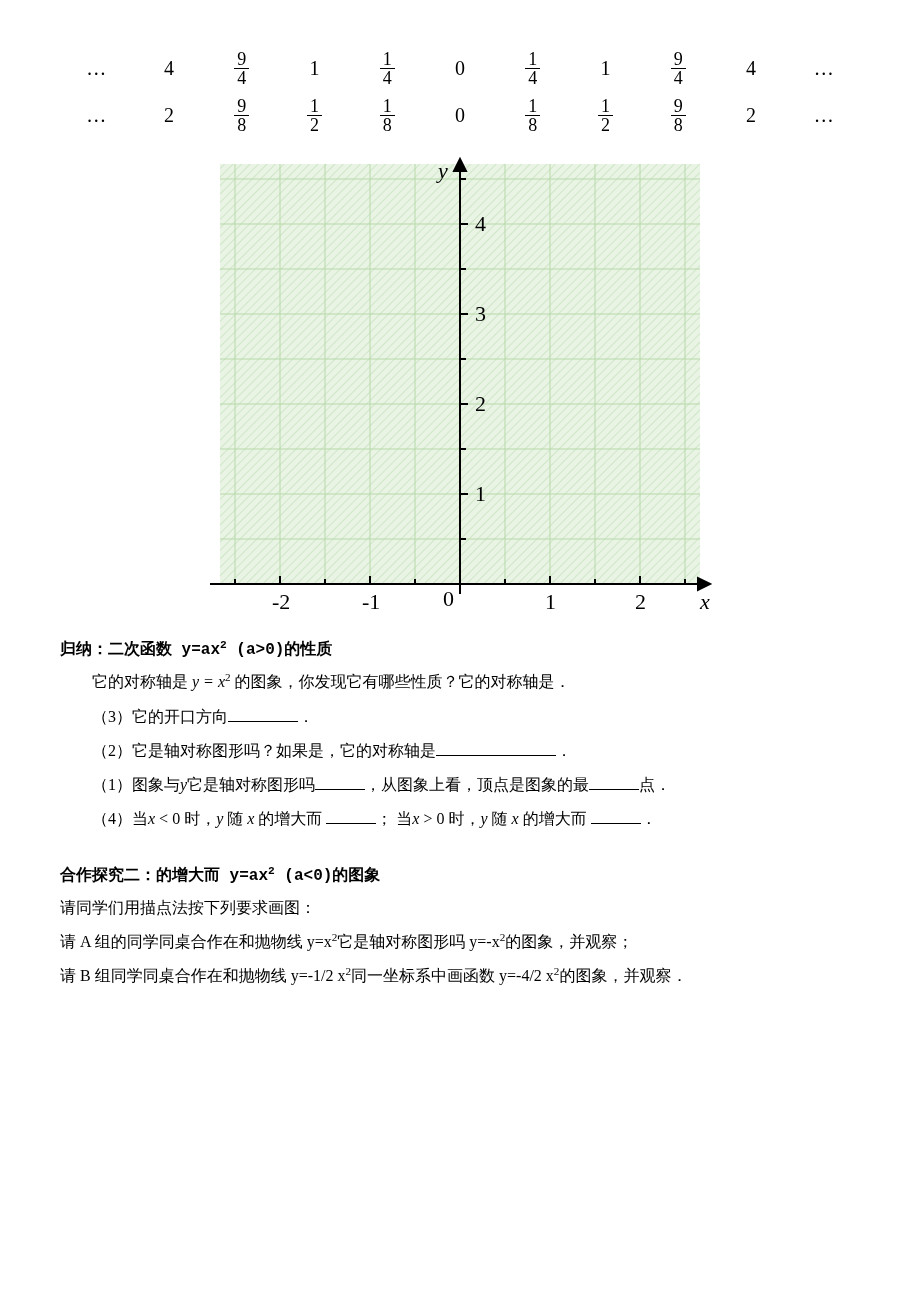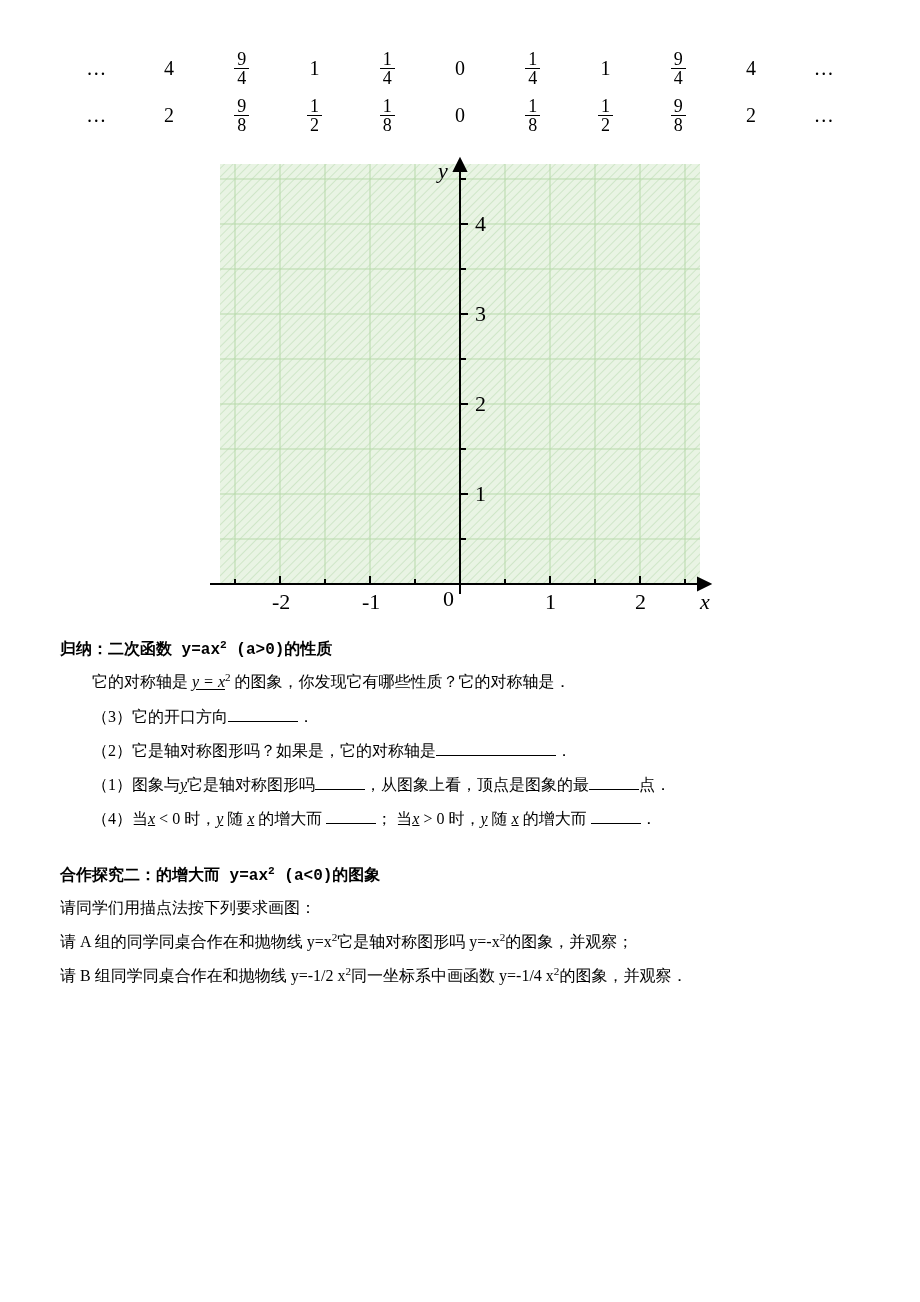--- a/index.html
+++ b/index.html
@@ -43,21 +43,21 @@
     font-weight: bold;
     font-family: Liberation Mono, monospace;
     margin: 10px 0 6px 0;
   }
   .body-text {
     font-family: "SimSun", serif;
     line-height: 2;
     margin: 2px 0;
     text-indent: 2em;
   }
-  .italic { font-style: italic; font-family: "Times New Roman", serif; text-decoration: underline; }
+  .italic { font-style: italic; font-family: "Times New Roman", serif; }
   .blank {
     display: inline-block;
     border-bottom: 1px solid #000;
     min-width: 70px;
     height: 1em;
     vertical-align: baseline;
   }
   .blank.short { min-width: 50px; }
   .blank.long  { min-width: 120px; }
   sup { font-size: 0.7em; }
@@ -246,17 +246,17 @@
   <span>合作探究二：的增大而 y=ax</span><sup>2</sup><span> (a&lt;0)的图象</span>
 </div>
 
 <p class="body-text" style="text-indent:0">请同学们用描点法按下列要求画图：</p>
 
 <p class="body-text" style="text-indent:0">
   <span>请 A 组的同学同桌合作在和抛物线 y=x</span><sup>2</sup><span>它是轴对称图形吗 y=-x</span><sup>2</sup><span>的图象，并观察；</span>
 </p>
 
 <p class="body-text" style="text-indent:0">
-  <span>请 B 组同学同桌合作在和抛物线 y=-1/2 x</span><sup>2</sup><span>同一坐标系中画函数 y=-1/4 x</span><sup>2</sup><span>的图象，并观察．</span>
+  <span>请 B 组同学同桌合作在和抛物线 y=-1/2 x</span><sup>2</sup><span>同一坐标系中画函数 y=-4/2 x</span><sup>2</sup><span>的图象，并观察．</span>
 </p>
 
 
 
 
 </body></html>

